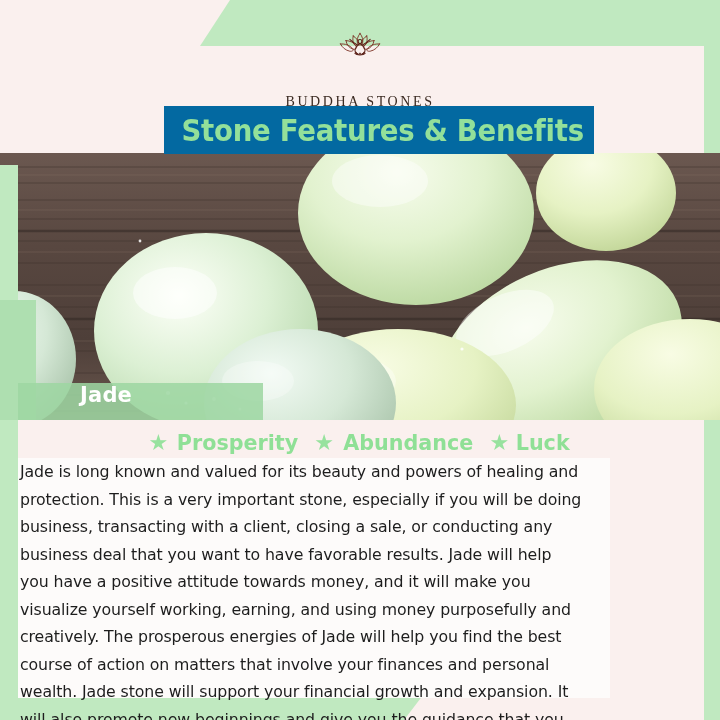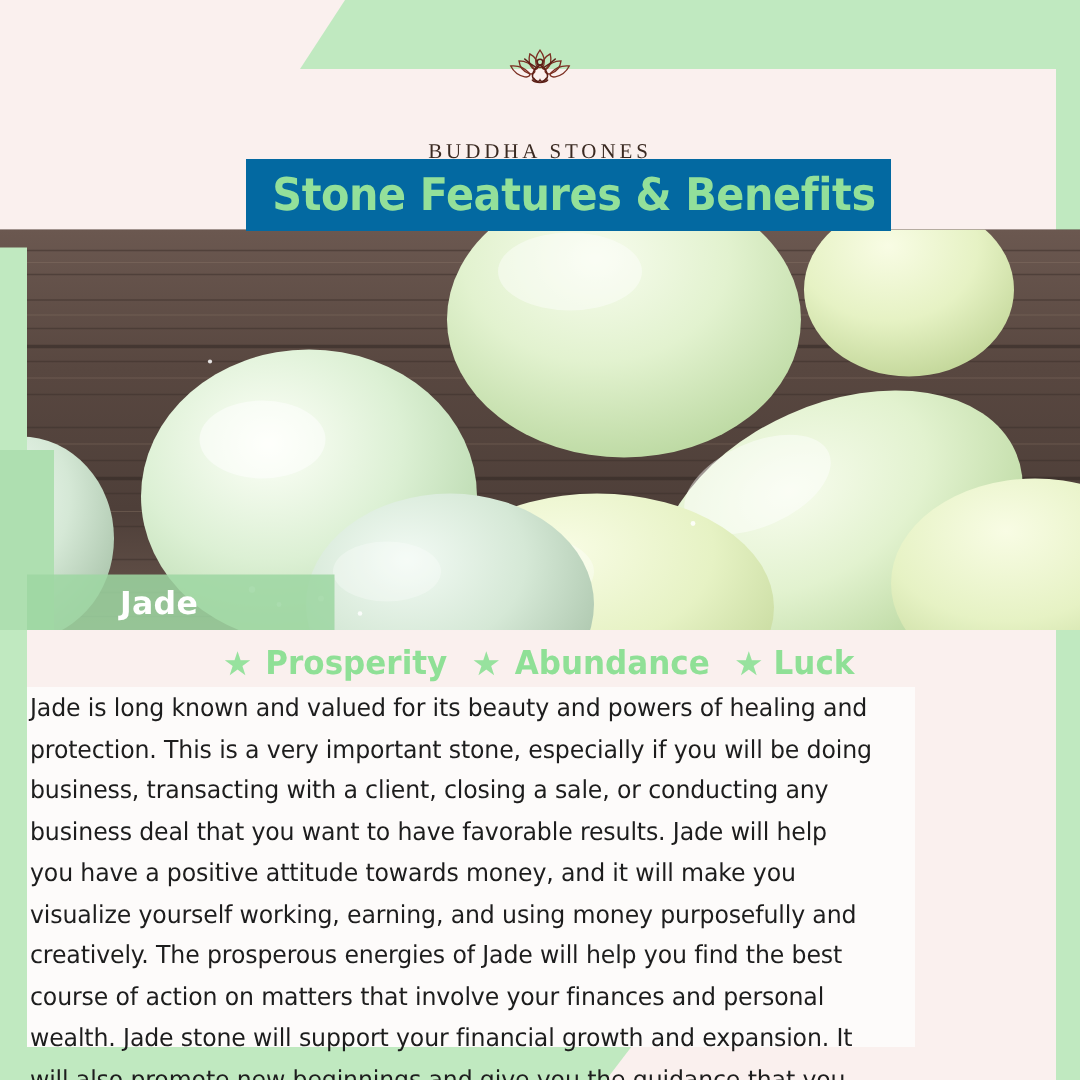--- a/index.html
+++ b/index.html
@@ -138,26 +138,25 @@
     display: block;
     width: 720px;
     height: 267px;
   }
 
   
   .caption-band {
     position: absolute;
     left: 18px;
     top: 383px;
-    width: 205px;
+    width: 245px;
     height: 37px;
     background: rgba(157, 214, 162, 0.86);
     z-index: 5;
     display: flex;
-    align-items: center;
   }
   .caption-text {
     margin-left: 62px;
     font-family: "DejaVu Sans", sans-serif;
     font-size: 21px;
     font-weight: bold;
     color: #ffffff;
     letter-spacing: 0.2px;
   }
 

